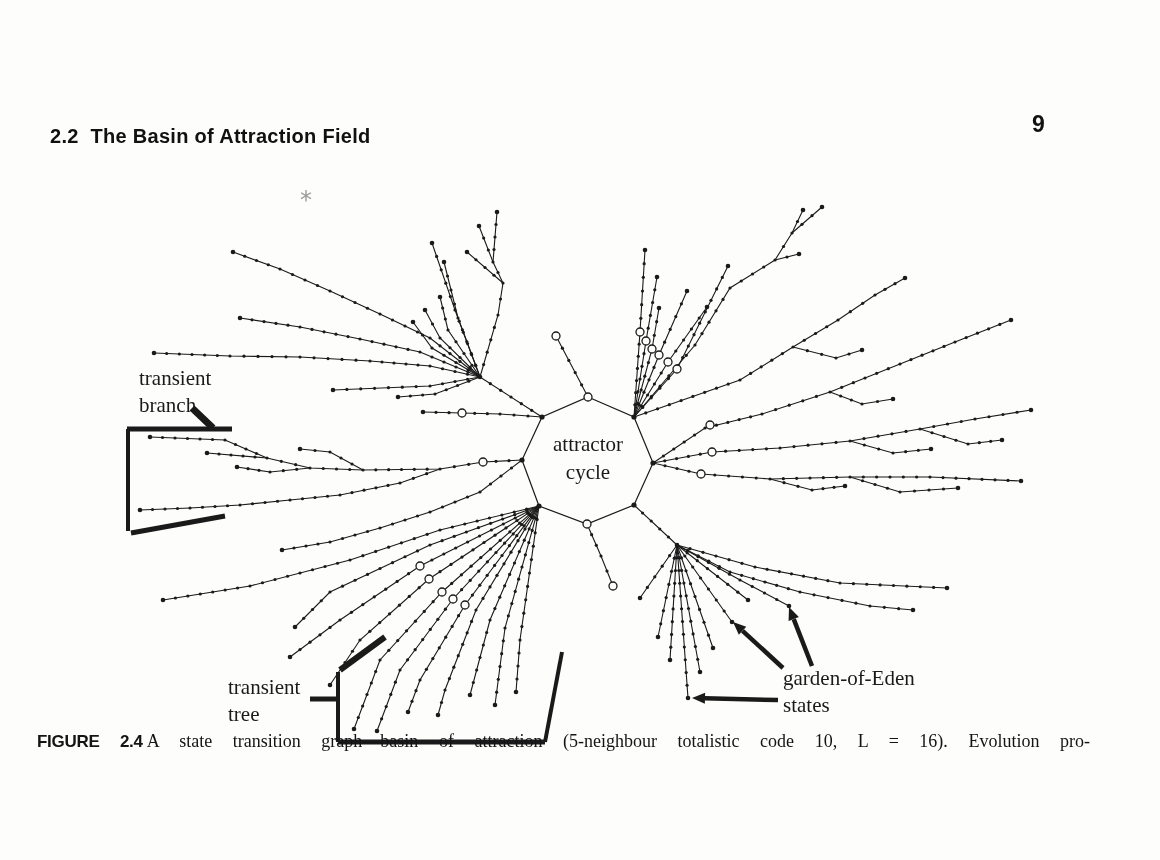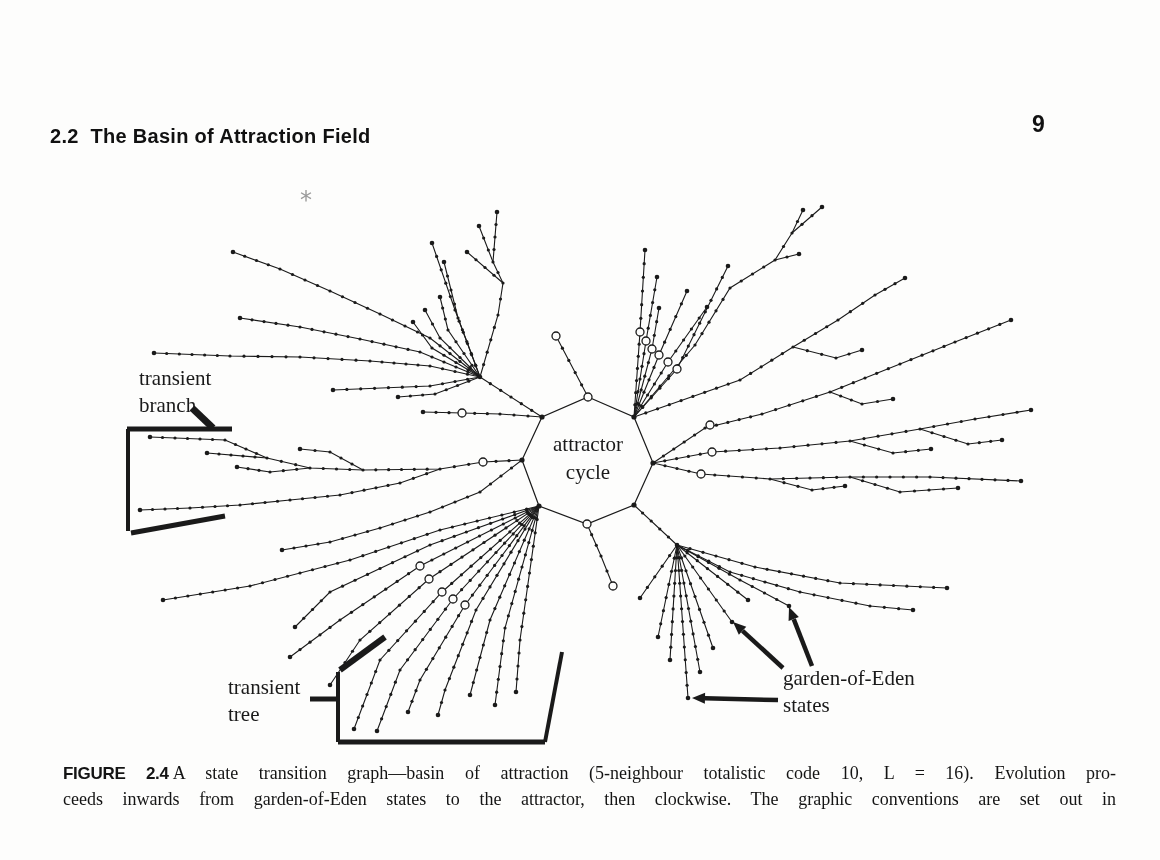--- a/index.html
+++ b/index.html
@@ -12,22 +12,22 @@
     position:absolute;left:50px;top:125px;
     font-family:"Liberation Sans",sans-serif;font-weight:700;font-size:20px;
     letter-spacing:.3px;color:#111;white-space:pre;
   }
   .page-number{
     position:absolute;left:1032px;top:111px;
     font-family:"Liberation Sans",sans-serif;font-weight:700;font-size:23px;color:#111;
   }
   .diagram-svg{position:absolute;left:0;top:0;}
   .caption{
-    position:absolute;left:37px;top:760px;width:1053px;
-    font-family:"Liberation Serif",serif;font-size:18px;line-height:26px;color:#141414;margin-left:26px;
+    position:absolute;left:37px;top:728px;width:1053px;
+    font-family:"Liberation Serif",serif;font-size:18px;line-height:26px;color:#141414;
   }
   .cap-line{white-space:nowrap;}
   .cap-just{text-align:justify;text-align-last:justify;white-space:normal;height:26px;overflow:hidden;}
   .fig-label{
     font-family:"Liberation Sans",sans-serif;font-weight:700;font-size:17px;
     letter-spacing:-0.3px;padding-right:4px;
   }
 </style>
 </head>
 <body>
@@ -991,16 +991,15 @@
       <text x="228" y="721" text-anchor="start" font-family="&quot;Liberation Serif&quot;,serif" font-size="21" fill="#1a1a1a">tree</text>
       <text x="783" y="685" text-anchor="start" font-family="&quot;Liberation Serif&quot;,serif" font-size="21" fill="#1a1a1a">garden-of-Eden</text>
       <text x="783" y="712" text-anchor="start" font-family="&quot;Liberation Serif&quot;,serif" font-size="21" fill="#1a1a1a">states</text>
       <text x="588" y="451" text-anchor="middle" font-family="&quot;Liberation Serif&quot;,serif" font-size="21" fill="#1a1a1a">attractor</text>
       <text x="588" y="479" text-anchor="middle" font-family="&quot;Liberation Serif&quot;,serif" font-size="21" fill="#1a1a1a">cycle</text>
       <text x="300" y="208" font-family="&quot;DejaVu Sans&quot;,sans-serif" font-size="24" fill="#9a9a9a">*</text>
     </svg>
 
   <div class="caption">
     <div class="cap-line cap-just"><span class="fig-label">FIGURE 2.4</span><span>A state transition graph—basin of attraction (5-neighbour totalistic code 10, L = 16). Evolution pro-</span></div>
-    <div class="cap-line cap-just">ceeds inwards from garden-of-Eden states to the attractor, then clockwise. The graphic conventions are set out in</div>
   </div>
 
 </div>
 
 </body></html>

